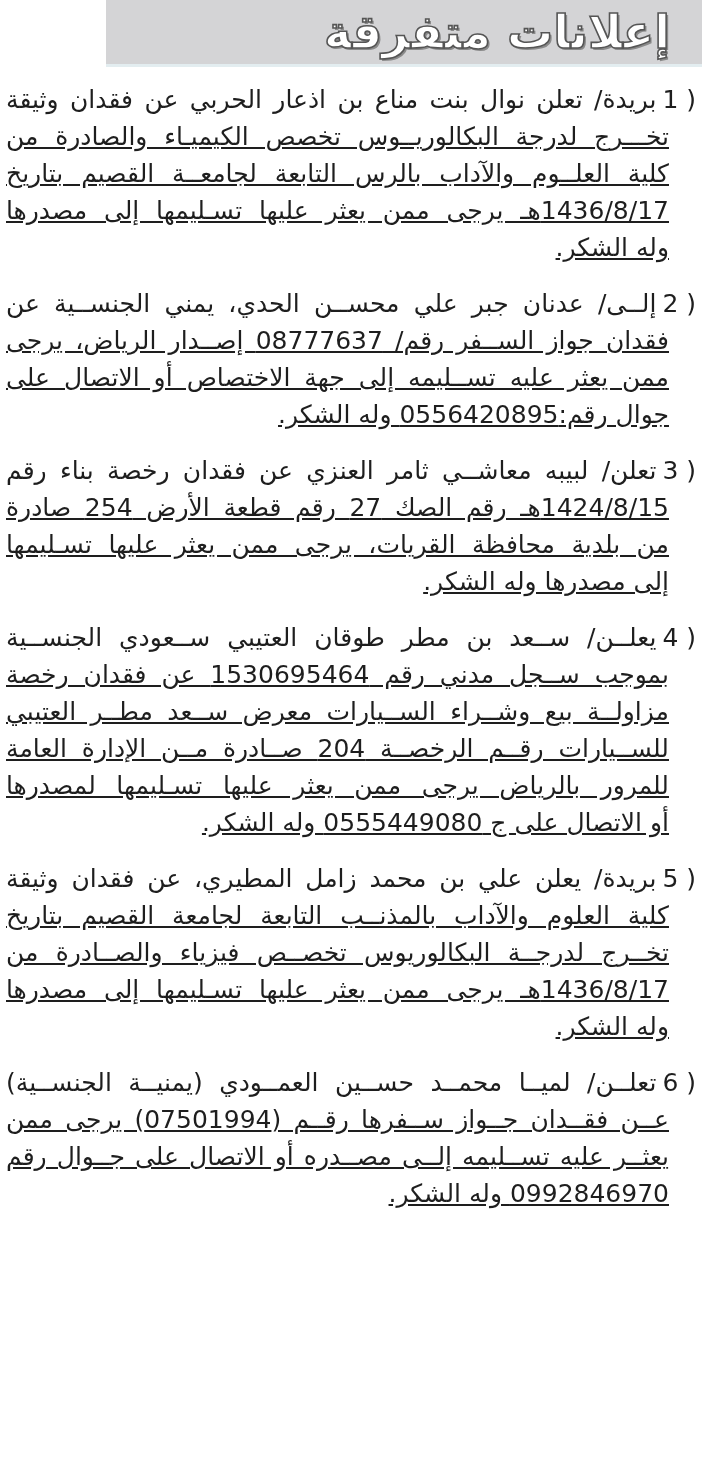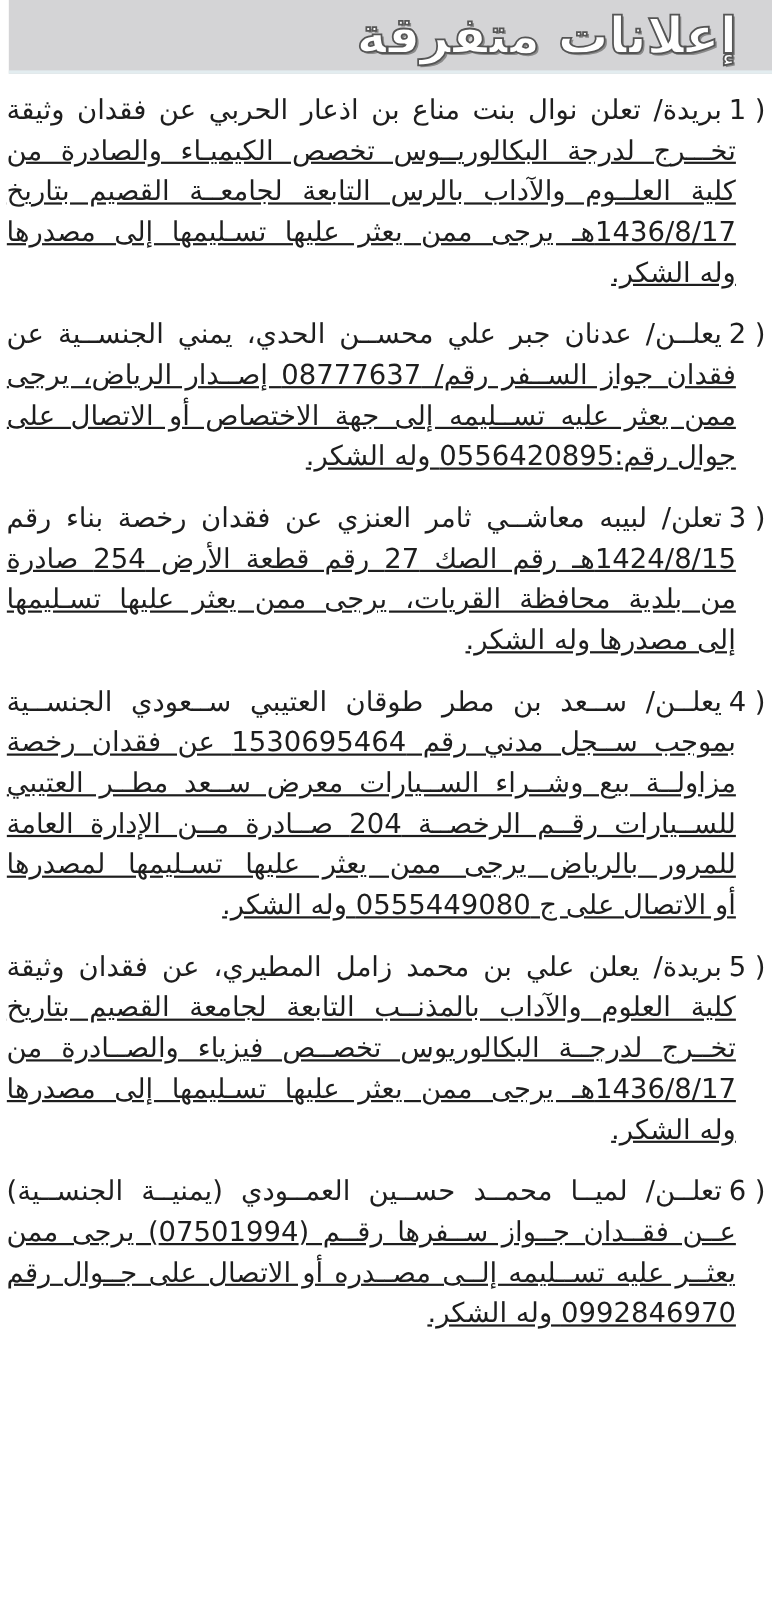--- a/index.html
+++ b/index.html
@@ -9,21 +9,21 @@
     }
     body {
       width: 702px;
       height: 1463px;
       overflow: hidden;
       font-family: "DejaVu Sans", sans-serif;
       color: #1e1e1e;
     }
     .header {
       position: relative;
-      width: 694px;
+      width: 596px;
       height: 64px;
       background: #d4d4d6;
       border-bottom: 3px solid #e3edf0;
       box-sizing: content-box;
     }
     .header-title {
       position: absolute;
       right: 32px;
       top: 2px;
       margin: 0;
@@ -84,21 +84,21 @@
 
   <article class="notice">
     <span class="notice-line first"><span class="num">1 )</span><span>بريدة/ تعلن نوال بنت مناع بن اذعار الحربي عن فقدان وثيقة</span></span>
     <span class="notice-line cont">تخـــرج لدرجة البكالوريــوس تخصص الكيميـاء والصادرة من</span>
     <span class="notice-line cont">كلية العلــوم والآداب بالرس التابعة لجامعــة القصيم بتاريخ</span>
     <span class="notice-line cont">1436/8/17هـ يرجى ممن يعثر عليها تسـليمها إلى مصدرها</span>
     <span class="notice-line cont last">وله الشكر.</span>
   </article>
 
   <article class="notice">
-    <span class="notice-line first"><span class="num">2 )</span><span>يعلــن/ عدنان جبر علي محســن الحدي، يمني الجنســية عن</span></span>
+    <span class="notice-line first"><span class="num">2 )</span><span>إلــى/ عدنان جبر علي محســن الحدي، يمني الجنســية عن</span></span>
     <span class="notice-line cont">فقدان جواز الســفر رقم/ 08777637 إصــدار الرياض، يرجى</span>
     <span class="notice-line cont">ممن يعثر عليه تســليمه إلى جهة الاختصاص أو الاتصال على</span>
     <span class="notice-line cont last">جوال رقم:0556420895 وله الشكر.</span>
   </article>
 
   <article class="notice">
     <span class="notice-line first"><span class="num">3 )</span><span>تعلن/ لبيبه معاشــي ثامر العنزي عن فقدان رخصة بناء رقم</span></span>
     <span class="notice-line cont">1424/8/15هـ رقم الصك 27 رقم قطعة الأرض 254 صادرة</span>
     <span class="notice-line cont">من بلدية محافظة القريات، يرجى ممن يعثر عليها تسـليمها</span>
     <span class="notice-line cont last">إلى مصدرها وله الشكر.</span>

